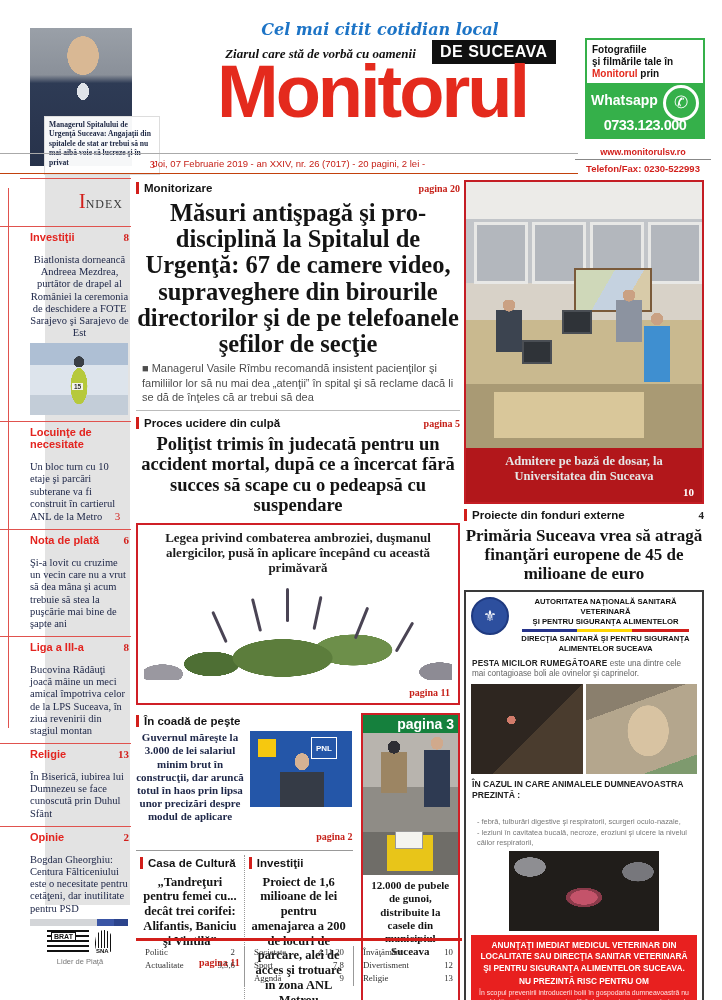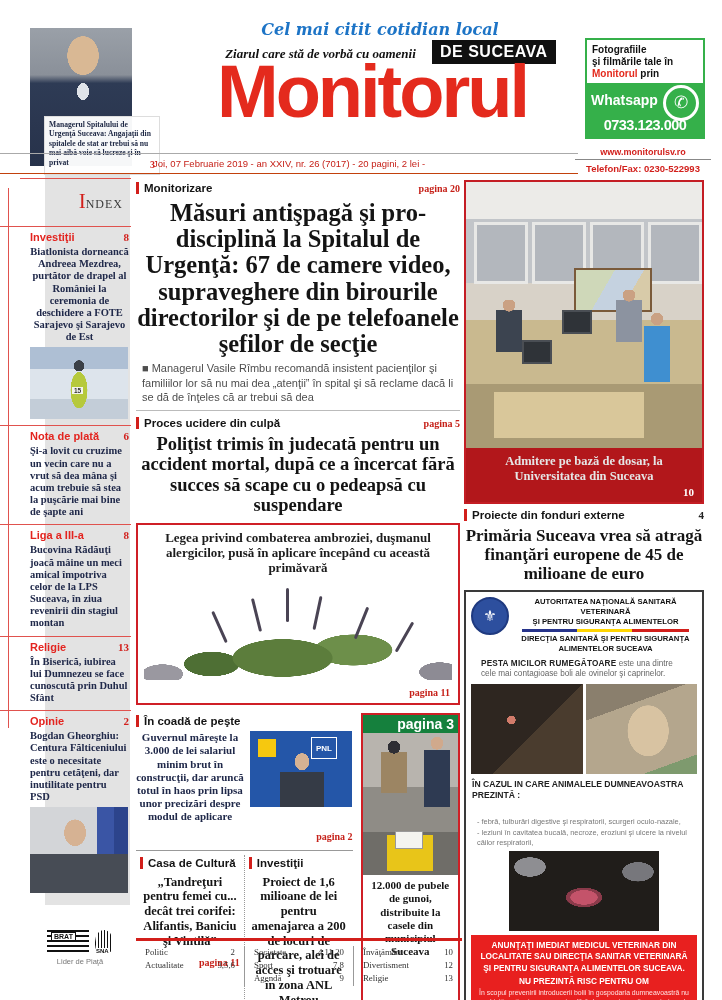--- a/index.html
+++ b/index.html
@@ -41,22 +41,22 @@
   
   .sidebar{position:absolute;left:0;top:178px;width:131px;height:748px;overflow:hidden;}
   .red-v{position:absolute;left:8px;top:188px;width:1px;height:540px;background:#e0524e;}
   .index-block{text-align:right;padding:10px 8px 6px 0;border-top:1px solid #e0524e;margin-left:20px;}
   .index-i{font-family:"Liberation Serif",serif;color:#d21f1b;font-size:21px;font-weight:normal;}
   .index-rest{font-family:"Liberation Serif",serif;color:#3a3a3a;font-size:12px;letter-spacing:1px;}
   .sb-item{margin:6px 0 0;padding:4px 2px 0 30px;border-top:1px solid #e0524e;}
   .sb-head{display:flex;align-items:baseline;}
   .sb-sec{font-weight:bold;font-size:11px;color:#e3241f;}
   .sb-page{margin-left:auto;font-family:"Liberation Serif",serif;font-weight:bold;font-size:11px;color:#d21f1b;}
-  .sb-teaser{font-family:"Liberation Serif",serif;font-weight:bold;font-size:10.5px;line-height:1.16;
-     color:#20294a;margin-top:3px;}
+  .sb-teaser{font-family:"Liberation Serif",serif;font-weight:normal;font-size:10.5px;line-height:1.16;
+     color:#20294a;margin-top:11px;}
   .sb-teaser .pgnum{color:#d21f1b;font-size:11px;margin-left:10px;}
   .center{text-align:center;}
   .ph-skier{width:98px;height:72px;margin-top:4px;position:relative;
      background:radial-gradient(ellipse 14px 30px at 50% 60%,#b6c93c 0 60%,rgba(0,0,0,0) 61%),
      radial-gradient(circle 6px at 50% 26%,#3a3f46 0 90%,rgba(0,0,0,0) 91%),
      linear-gradient(180deg,#aebfd4 0 30%,#dde4ec 30% 72%,#c3cdd8 72%);}
   .bib{position:absolute;left:42px;top:40px;background:#f3f3ee;color:#333;font-size:6.5px;
      font-weight:bold;padding:0 2px;}
   .ph-portrait{width:98px;height:86px;margin-top:4px;background-color:#d3d5d8;
      background:radial-gradient(ellipse 18px 22px at 46% 30%,#d6b293 0 60%,rgba(0,0,0,0) 61%),
@@ -152,21 +152,21 @@
      font-weight:bold;font-size:11px;padding:0 8px 4px;}
   .h3{font-family:"Liberation Serif",serif;font-weight:bold;font-size:17px;line-height:1.12;
      text-align:center;color:#141414;margin:5px 0 7px;}
   .ad{border:2px solid #3a3a3a;background:#fff;padding:5px 5px 6px;margin-top:2px;}
   .ad-head{display:flex;gap:5px;align-items:flex-start;}
   .gov-logo{width:34px;height:34px;border-radius:50%;background:#2d4f9e;border:2px solid #1f3a80;
      color:#fff;text-align:center;line-height:34px;font-size:15px;flex:none;}
   .ad-head-txt{flex:1;text-align:center;font-weight:bold;font-size:7.7px;line-height:1.3;color:#111;}
   .flagline{height:2.5px;margin:2px 8px;
      background:linear-gradient(90deg,#27348b 0 33%,#ffd500 33% 66%,#d21f1b 66%);}
-  .ad-para{font-size:8.2px;line-height:1.3;color:#666;margin:5px 10px 4px;}
+  .ad-para{font-size:8.2px;line-height:1.3;color:#666;margin:5px 1px 4px;}
   .ad-para b{color:#222;letter-spacing:.2px;}
   .ad-photos{display:flex;gap:3px;}
   .ph-goat{flex:1;height:90px;
      background:radial-gradient(circle 7px at 36% 40%,#d27b6a 0 60%,rgba(0,0,0,0) 61%),
      linear-gradient(135deg,#2e2620 0 55%,#4a3c2e 55%);}
   .ph-sheep{flex:1;height:90px;
      background:radial-gradient(ellipse 34px 42px at 56% 52%,#d8c3a2 0 60%,rgba(0,0,0,0) 61%),
      linear-gradient(160deg,#8a7f6d 0 28%,#b4a68d 28% 85%,#7e9a6e 85%);}
   .ad-sym-title{font-weight:bold;font-size:8.6px;line-height:1.3;color:#222;margin:5px 1px 16px;}
   .ad-bullet{font-size:7.4px;line-height:1.3;color:#777;margin:0 1px 1px 6px;}
@@ -232,20 +232,29 @@
       <div class="sb-head">
         <span class="sb-sec">Investiţii</span>
         <span class="sb-page">8</span>
       </div>
       <div class="sb-teaser center">Biatlonista dorneancă Andreea Mezdrea, purtător de drapel al României la ceremonia de deschidere a FOTE Sarajevo şi Sarajevo de Est</div>
       <div class="ph-skier">
         <span class="bib">15</span>
       </div>
     </div>
 
+    <div class="sb-item">
+      <div class="sb-head">
+        <span class="sb-sec">Locuinţe de necesitate</span>
+      </div>
+      <div class="sb-teaser">
+        <span>Un bloc turn cu 10 etaje şi parcări subterane va fi construit în cartierul ANL de la Metro</span>
+        <span class="pgnum">3</span>
+      </div>
+    </div>
 
     <div class="sb-item">
       <div class="sb-head">
         <span class="sb-sec">Nota de plată</span>
         <span class="sb-page">6</span>
       </div>
       <div class="sb-teaser">Şi-a lovit cu cruzime un vecin care nu a vrut să dea mâna şi acum trebuie să stea la puşcărie mai bine de şapte ani</div>
     </div>
 
     <div class="sb-item">

